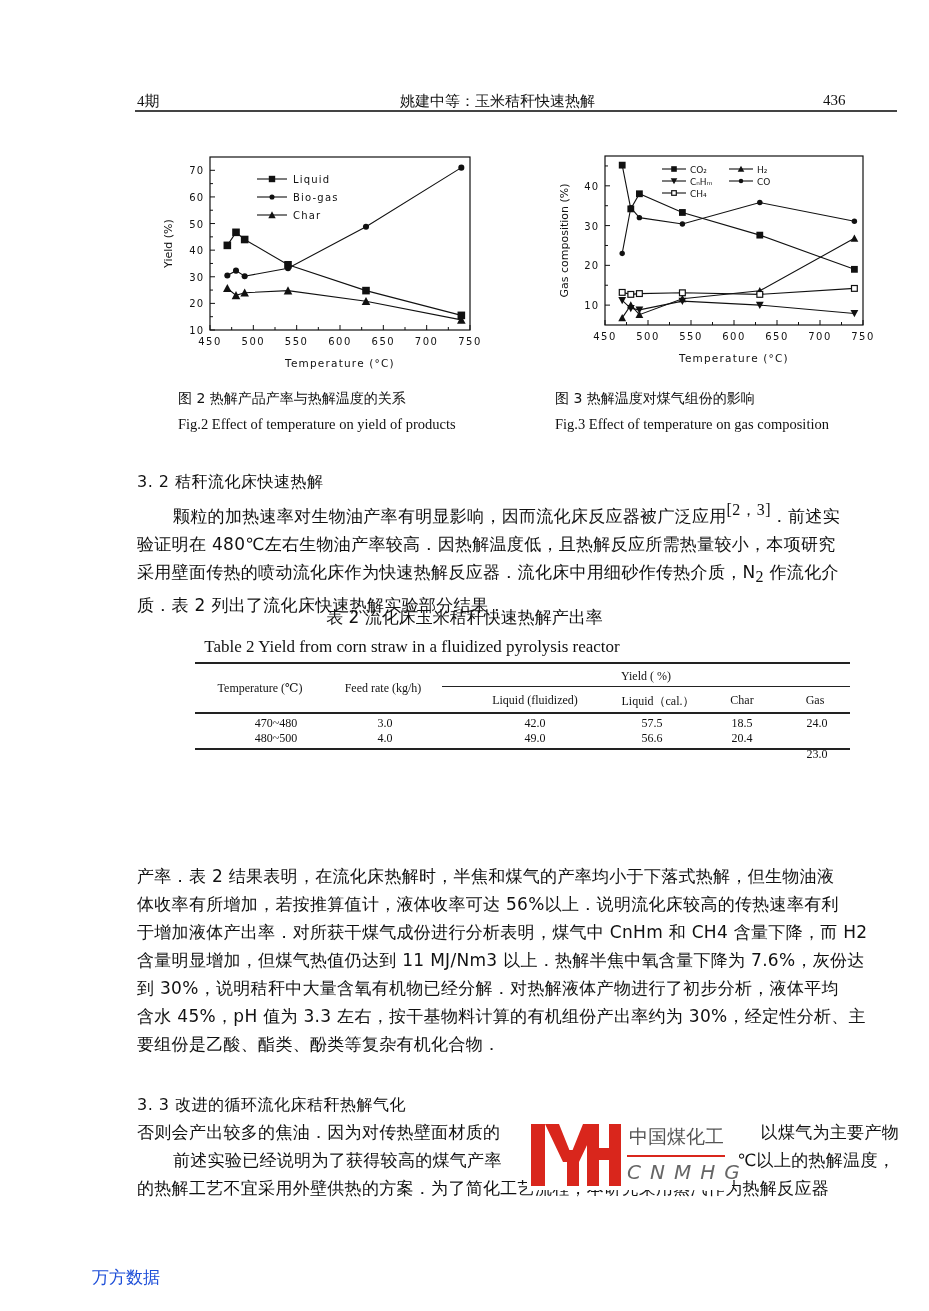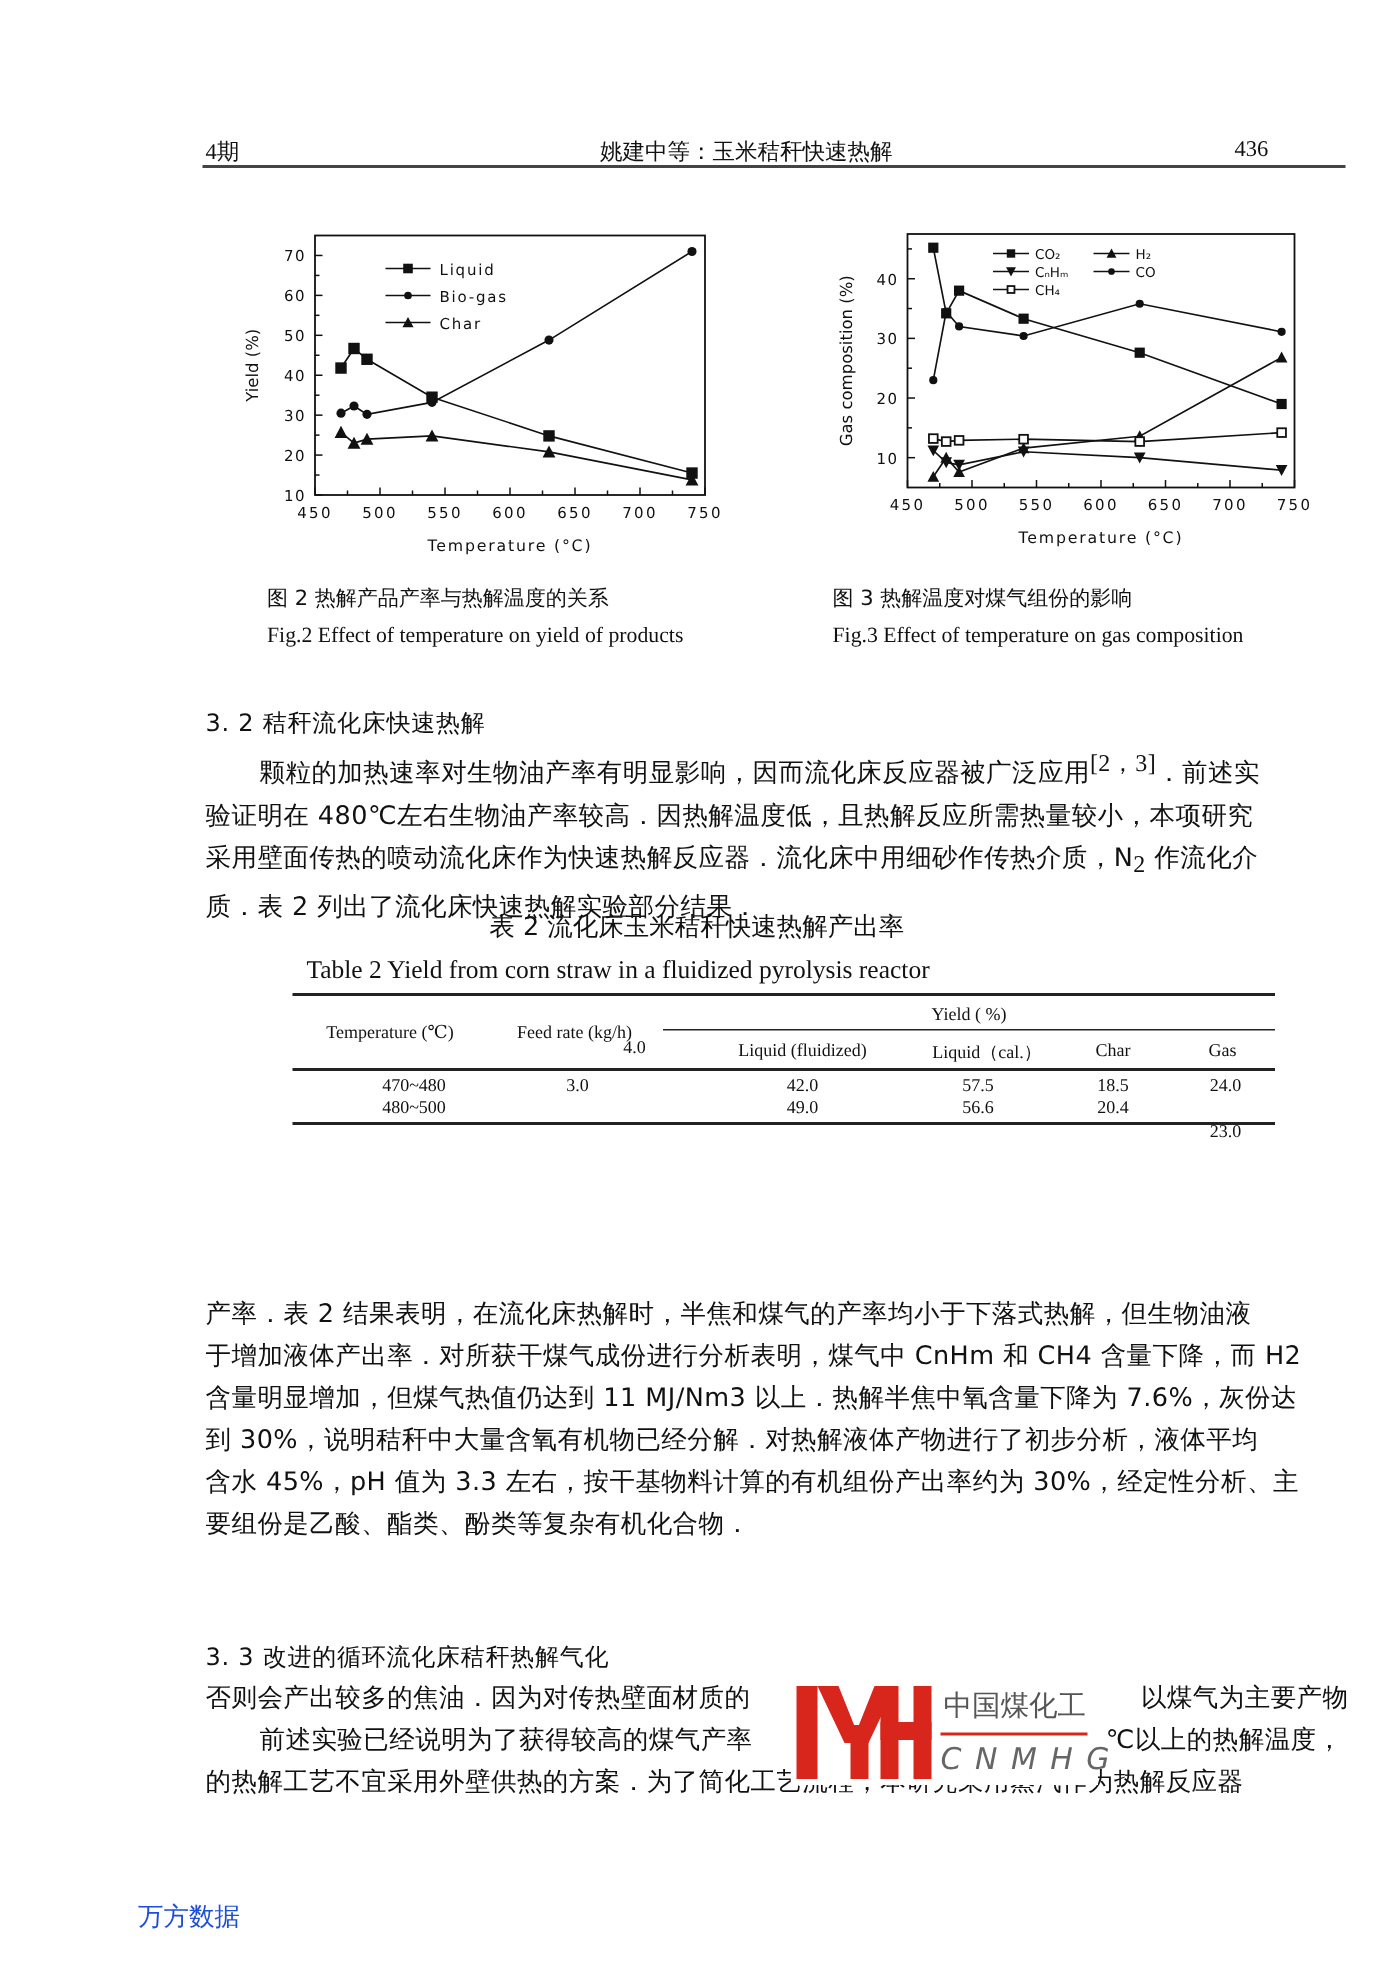--- a/index.html
+++ b/index.html
@@ -227,29 +227,30 @@
 <div>
   <div class="tcell serif" style="left:276px; top:716px;">470~480</div>
   <div class="tcell serif" style="left:385px; top:716px;">3.0</div>
   <div class="tcell serif" style="left:535px; top:716px;">42.0</div>
   <div class="tcell serif" style="left:652px; top:716px;">57.5</div>
   <div class="tcell serif" style="left:742px; top:716px;">18.5</div>
   <div class="tcell serif" style="left:817px; top:716px;">24.0</div>
 </div>
 <div>
   <div class="tcell serif" style="left:276px; top:731px;">480~500</div>
-  <div class="tcell serif" style="left:385px; top:691px;margin-left:38px;">4.0</div>
+  <div class="tcell serif" style="left:385px; top:731px;">4.0</div>
   <div class="tcell serif" style="left:535px; top:731px;">49.0</div>
   <div class="tcell serif" style="left:652px; top:731px;">56.6</div>
   <div class="tcell serif" style="left:742px; top:731px;">20.4</div>
   <div class="tcell serif" style="left:817px; top:731px;margin-top:16px;">23.0</div>
 </div>
 
 <div class="para" style="top:862px;">
   <div>产率．表 2 结果表明，在流化床热解时，半焦和煤气的产率均小于下落式热解，但生物油液</div>
+  <div>体收率有所增加，若按推算值计，液体收率可达 56%以上．说明流化床较高的传热速率有利</div>
   <div>于增加液体产出率．对所获干煤气成份进行分析表明，煤气中 CnHm 和 CH4 含量下降，而 H2</div>
   <div>含量明显增加，但煤气热值仍达到 11 MJ/Nm3 以上．热解半焦中氧含量下降为 7.6%，灰份达</div>
   <div>到 30%，说明秸秆中大量含氧有机物已经分解．对热解液体产物进行了初步分析，液体平均</div>
   <div>含水 45%，pH 值为 3.3 左右，按干基物料计算的有机组份产出率约为 30%，经定性分析、主</div>
   <div>要组份是乙酸、酯类、酚类等复杂有机化合物．</div>
 </div>
 
 <div class="section" style="top:1095px;">3. 3  改进的循环流化床秸秆热解气化</div>
 <div class="para" style="top:1118px;">
   <div style="position:relative; height:28px;">

